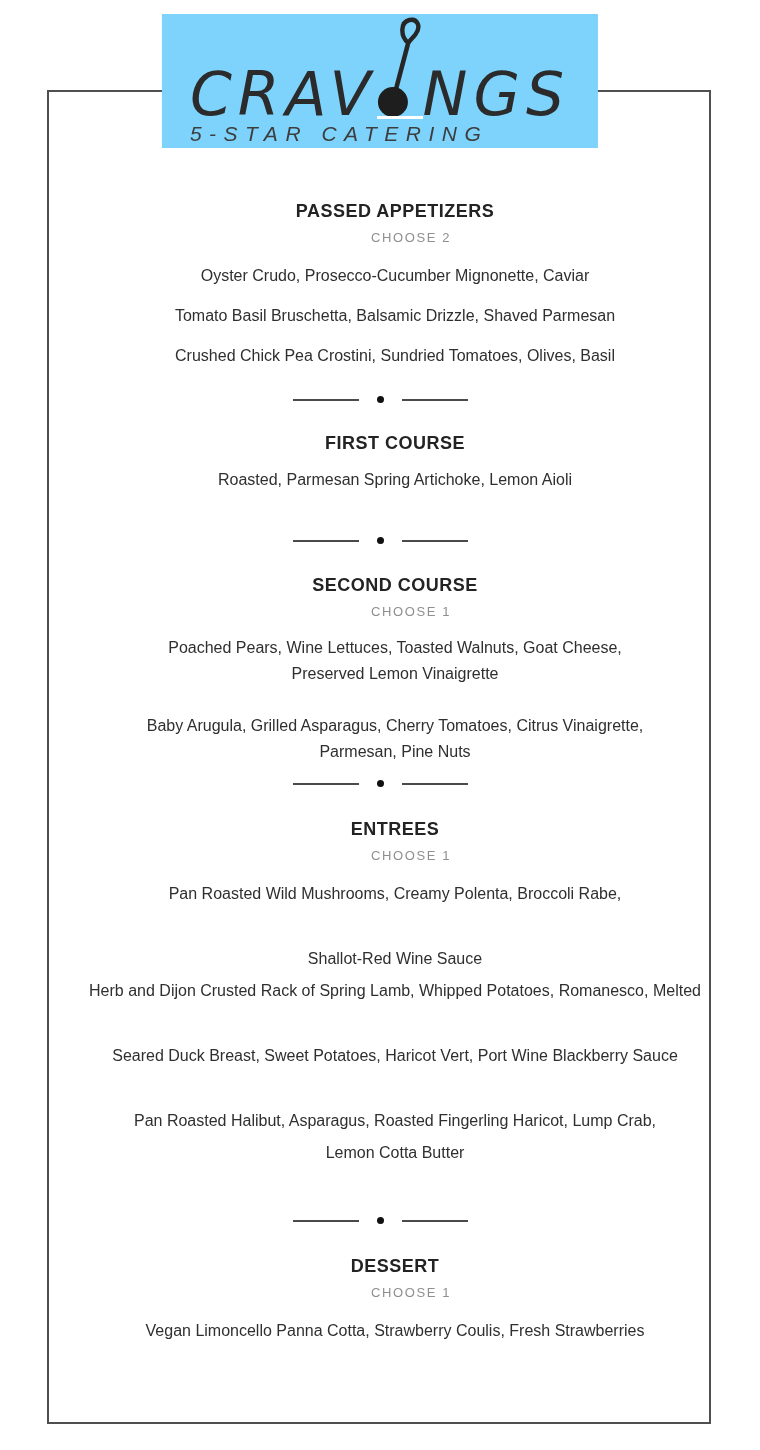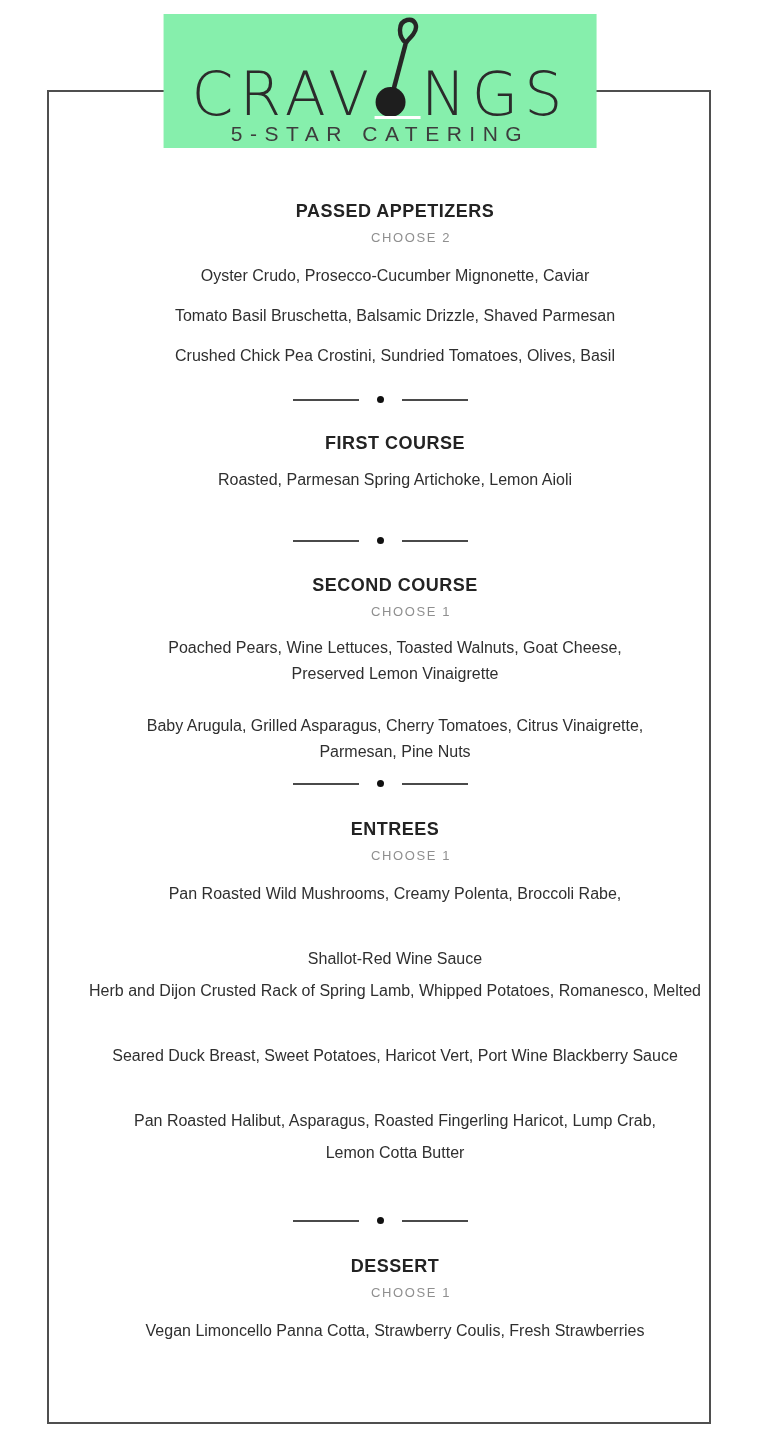--- a/index.html
+++ b/index.html
@@ -18,24 +18,25 @@
     width:664px; height:1334px;
     border:2px solid #4f4f4f;
     box-sizing:border-box;
     z-index:1;
   }
 
   
   .brand {
     position:absolute; top:14px; left:50%;
     transform:translateX(-50%);
-    background:#86efac;
+    background:#7dd3fc;
     padding:0 28px 4px;
     z-index:2;
-    text-align:center;
+    text-align:left;
+    font-style:italic;
   }
   .wordmark {
     position:relative;
     padding-top:50px;
     font-family:"DejaVu Sans","Liberation Sans",sans-serif;
     font-weight:200;
     font-size:60px; line-height:60px;
     letter-spacing:6px;
     color:#2b2b2b;
     white-space:nowrap;

